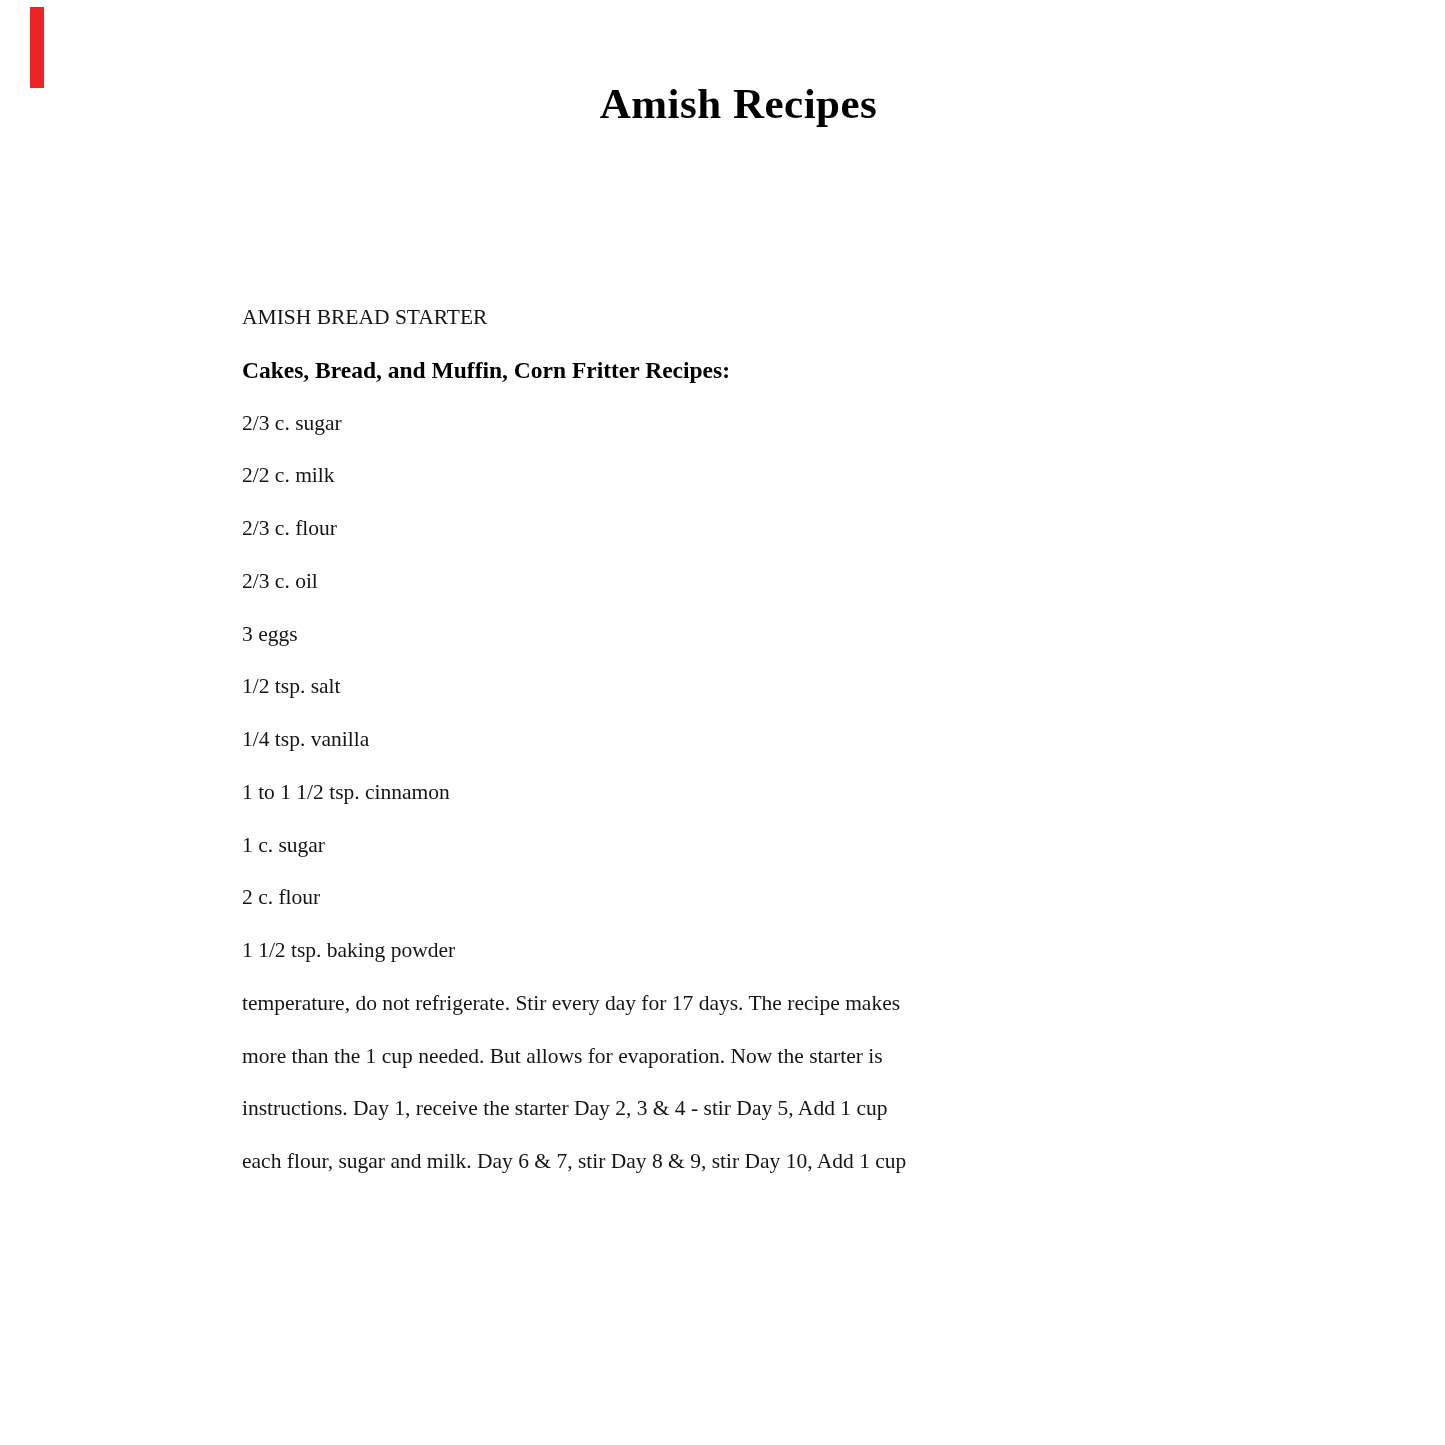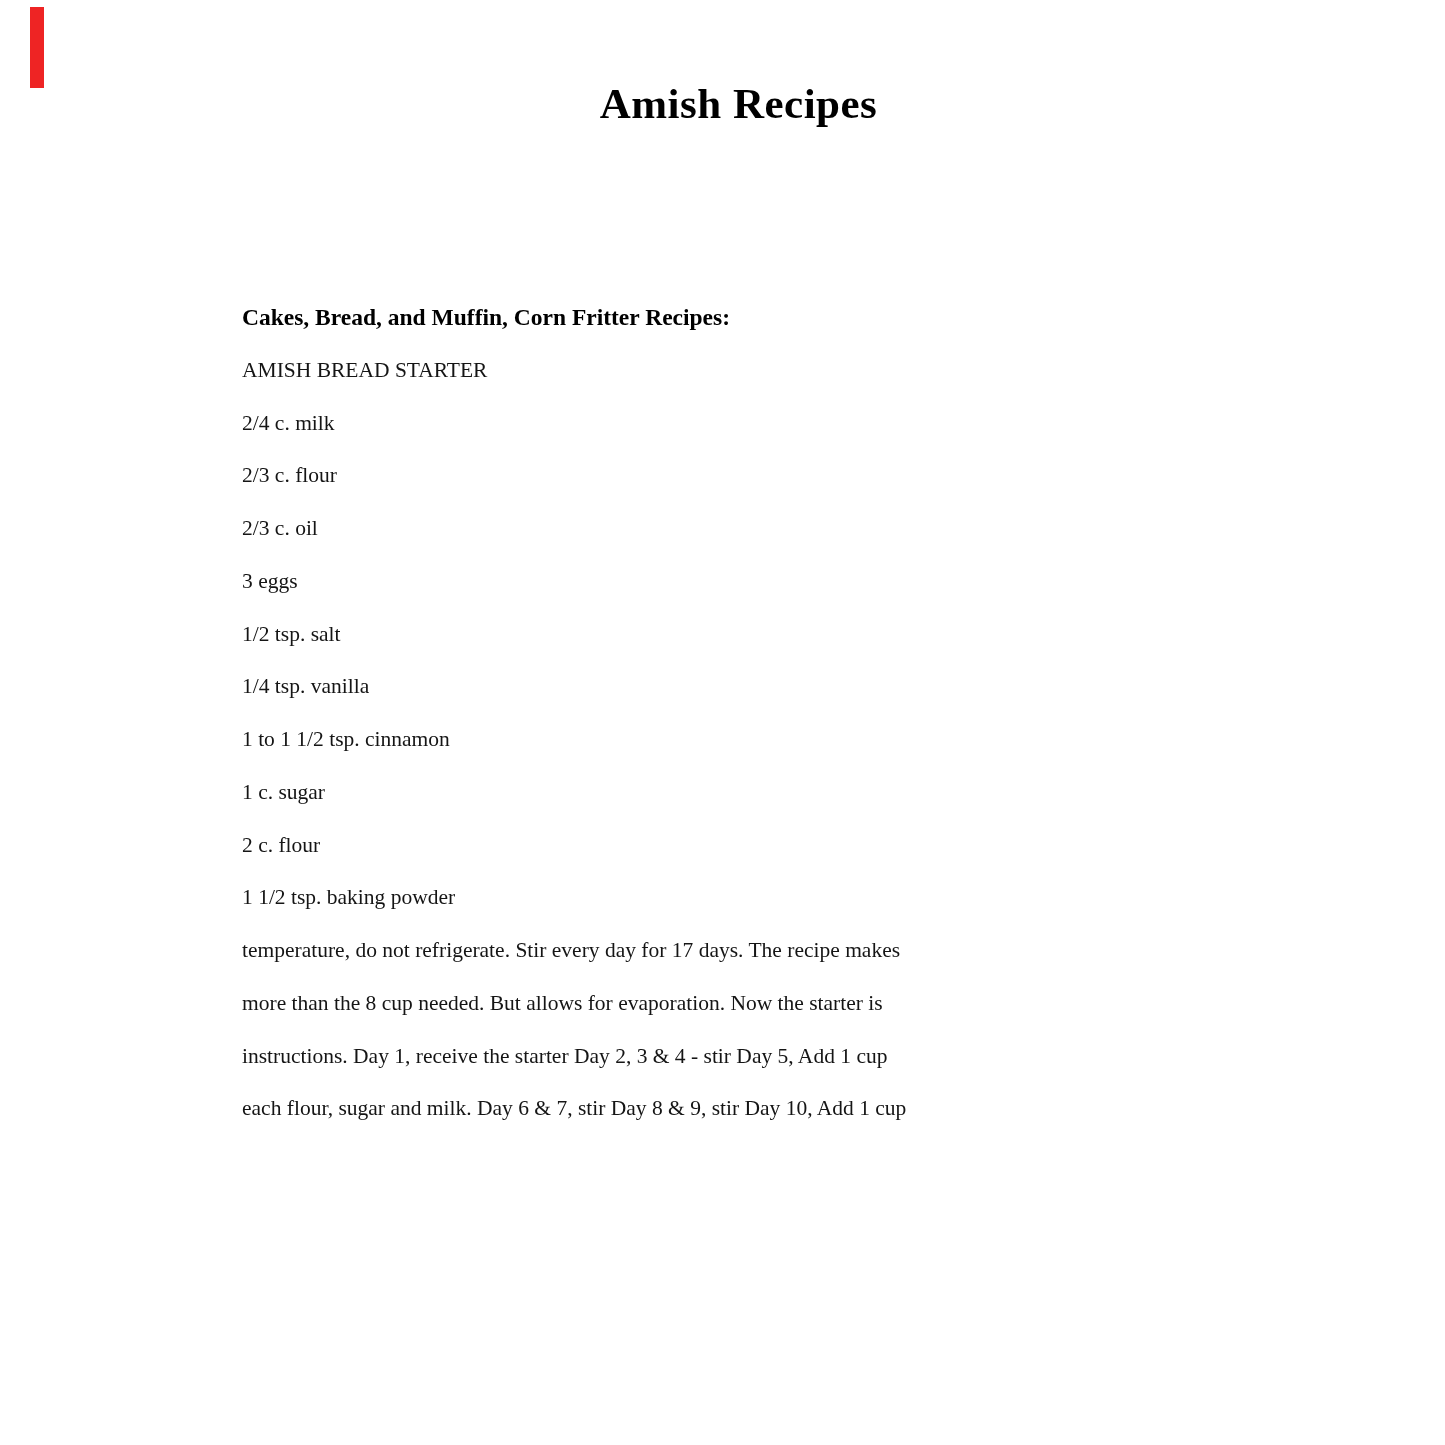--- a/index.html
+++ b/index.html
@@ -58,34 +58,35 @@
 <body>
 
 <div class="page">
 
   <div class="red-mark" style="background: rgb(238, 36, 36);"></div>
 
   <h1 class="doc-title">Amish Recipes</h1>
 
   <div class="content">
 
+    <div class="line">AMISH BREAD STARTER</div>
+
     <div class="line section-heading">Cakes, Bread, and Muffin, Corn Fritter Recipes:</div>
 
-    <div class="line">AMISH BREAD STARTER</div>
-
-    <div class="line">2/4 c. milk</div>
+    <div class="line">2/3 c. sugar</div>
+    <div class="line">2/2 c. milk</div>
     <div class="line">2/3 c. flour</div>
     <div class="line">2/3 c. oil</div>
     <div class="line">3 eggs</div>
     <div class="line">1/2 tsp. salt</div>
     <div class="line">1/4 tsp. vanilla</div>
     <div class="line">1 to 1 1/2 tsp. cinnamon</div>
     <div class="line">1 c. sugar</div>
     <div class="line">2 c. flour</div>
     <div class="line">1 1/2 tsp. baking powder</div>
 
     <div class="line">temperature, do not refrigerate. Stir every day for 17 days. The recipe makes</div>
-    <div class="line">more than the 8 cup needed. But allows for evaporation. Now the starter is</div>
+    <div class="line">more than the 1 cup needed. But allows for evaporation. Now the starter is</div>
     <div class="line">instructions. Day 1, receive the starter Day 2, 3 &amp; 4 - stir Day 5, Add 1 cup</div>
     <div class="line">each flour, sugar and milk. Day 6 &amp; 7, stir Day 8 &amp; 9, stir Day 10, Add 1 cup</div>
 
   </div>
 </div>
 
 </body></html>

